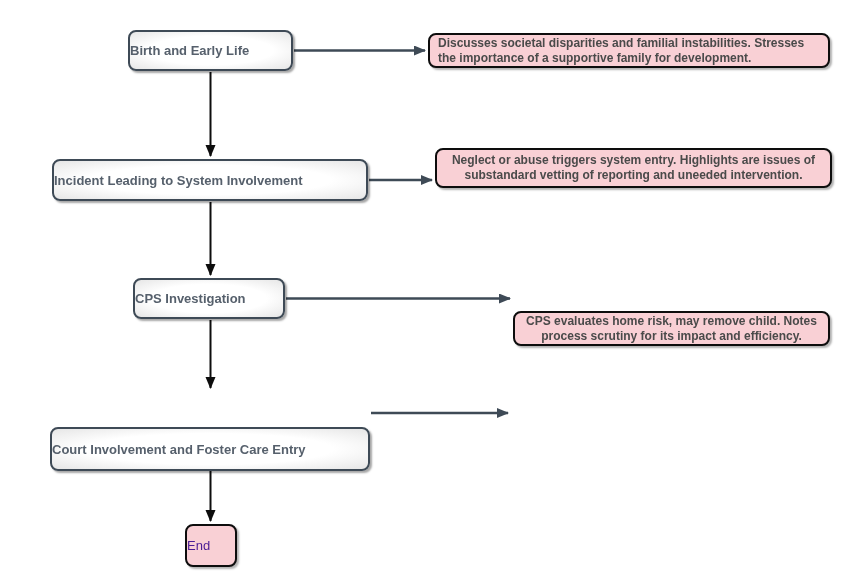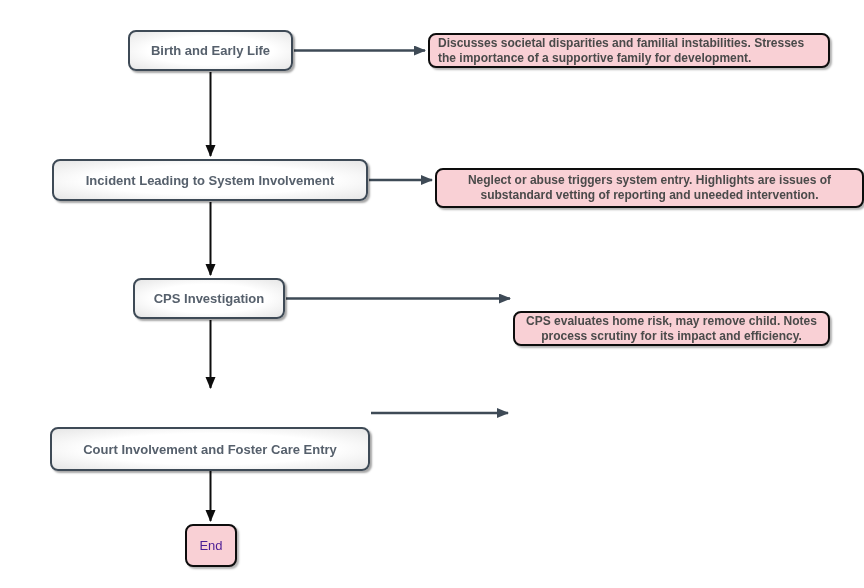--- a/index.html
+++ b/index.html
@@ -19,21 +19,20 @@
     position: absolute;
     left: 0; top: 0;
     width: 864px; height: 588px;
     pointer-events: none;
   }
   .node {
     position: absolute;
     box-sizing: border-box;
     display: flex;
     align-items: center;
-    justify-content: center;
     border-radius: 8px;
     text-align: center;
   }
   .process {
     background: radial-gradient(ellipse at center, #ffffff 55%, #e6e6e6 100%);
     border: 2px solid #3e4a56;
     box-shadow: 2px 2px 2px rgba(0,0,0,0.35);
     color: #56606c;
     font-weight: bold;
     font-size: 13px;
@@ -54,21 +53,21 @@
     background: #f9d0d5;
     border: 2px solid #0d0d0d;
     box-shadow: 2px 2px 2px rgba(0,0,0,0.3);
     color: #4c1d95;
     font-size: 13px;
   }
   
   #node-birth   { left: 128px; top: 30px;  width: 165px; height: 41px; }
   #note-birth   { left: 428px; top: 33px;  width: 402px; height: 35px; }
   #node-incident{ left: 52px;  top: 159px; width: 316px; height: 42px; }
-  #note-incident{ left: 435px; top: 168px; width: 429px; height: 40px; }
+  #note-incident{ left: 435px; top: 148px; width: 397px; height: 40px; }
   #node-cps     { left: 133px; top: 278px; width: 152px; height: 41px; }
   #note-cps     { left: 513px; top: 281px; width: 317px; height: 35px; margin-top: 30px; }
   #node-court   { left: 50px;  top: 391px; width: 320px; height: 44px; margin-top: 36px; }
   #note-court   { left: 511px; top: 394px; width: 321px; height: 39px; }
   #node-end     { left: 185px; top: 524px; width: 52px;  height: 43px; }
 </style>
 </head>
 <body>
 
 <div class="canvas">

